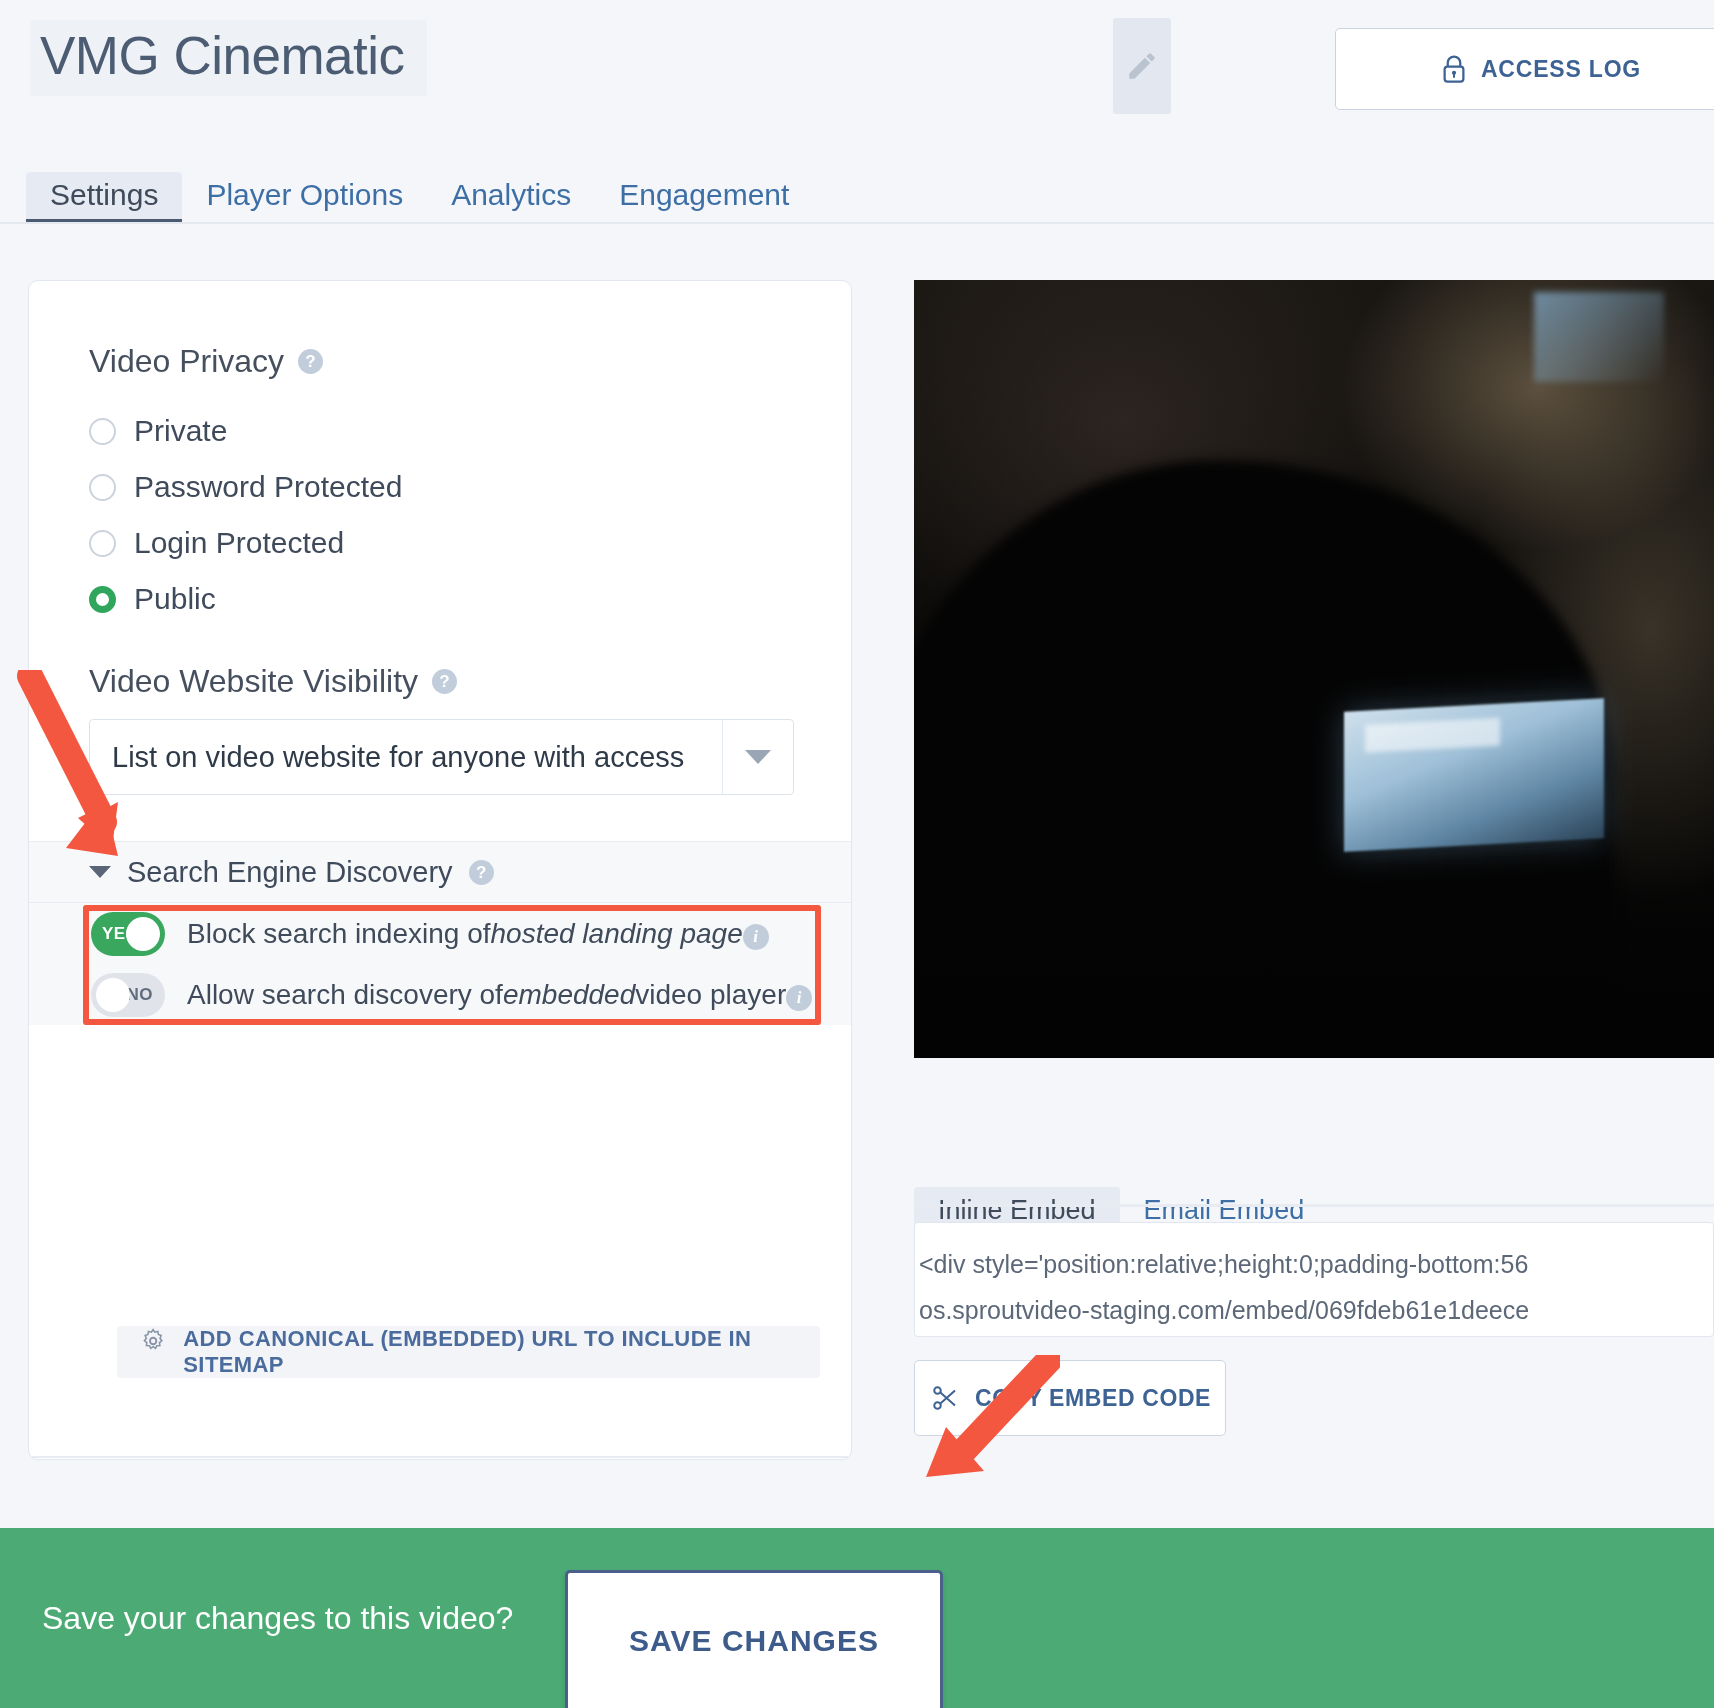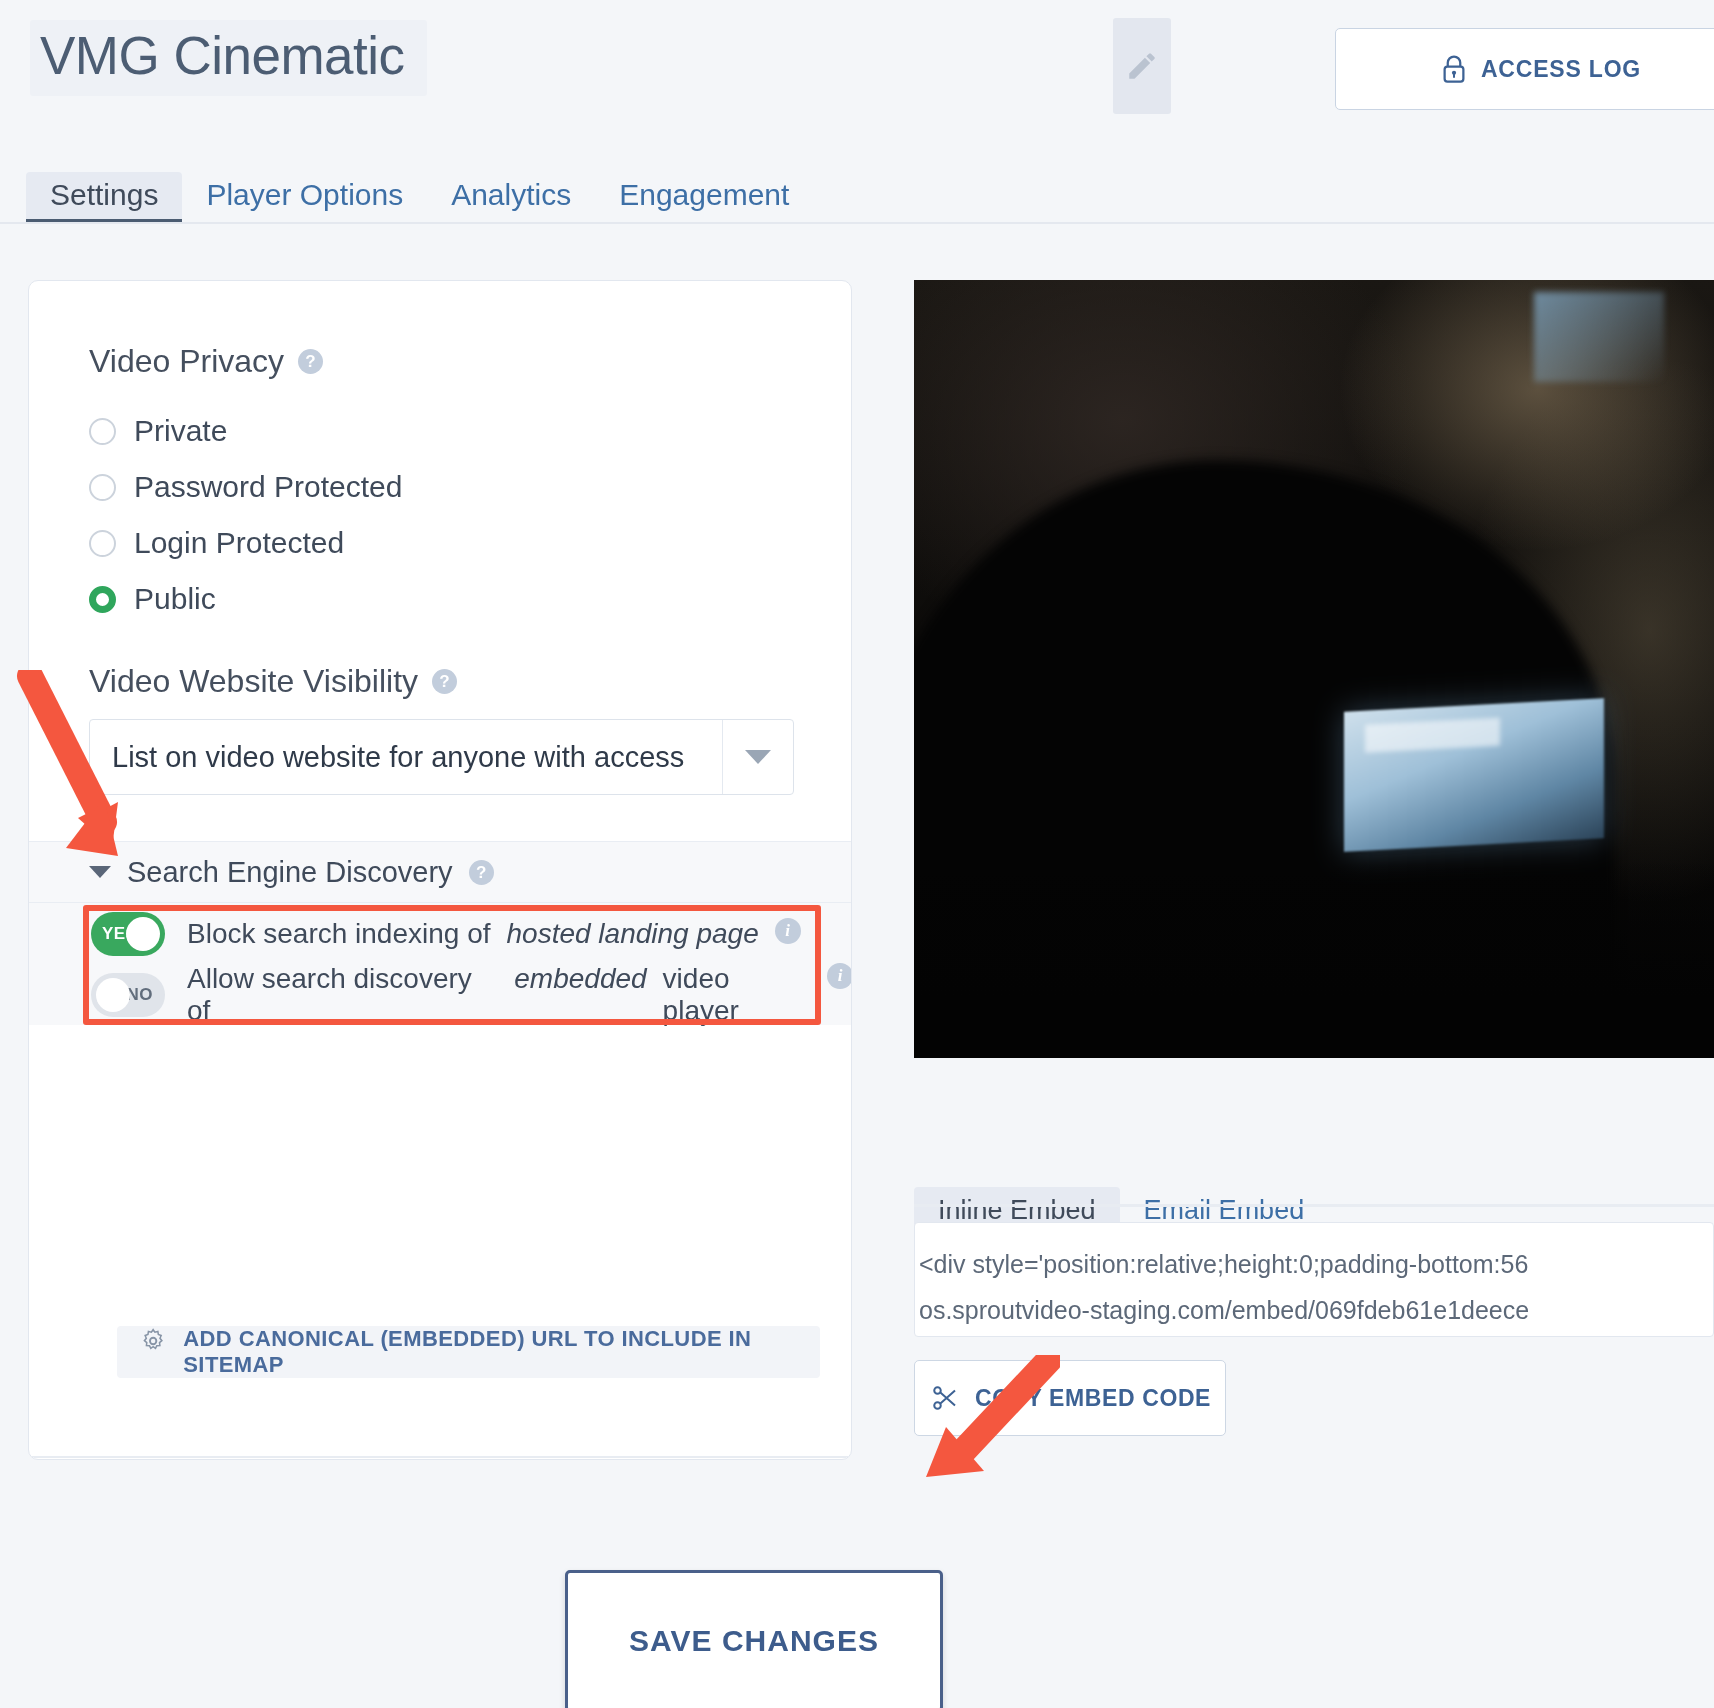--- a/index.html
+++ b/index.html
@@ -172,21 +172,21 @@
   .tgl.on .knob { right: 5px; }
   .tgl.off .knob { left: 5px; }
   .tgl .tgl-text {
     font-size: 17px; font-weight: bold; letter-spacing: .5px;
     position: absolute;
   }
   .tgl.on .tgl-text { color: #ffffff; left: 11px; }
   .tgl.off .tgl-text { color: #616d7c; right: 12px; }
   .tgl-label {
     font-size: 28px; color: #3f4a5a;
-    display: flex; align-items: flex-start; gap: 16px;
+    display: flex; align-items: flex-end; 
   }
   .tgl-label em { font-style: italic; }
 
   .highlight-box {
     position: absolute; left: 54px; top: 624px;
     width: 738px; height: 120px;
     border: 6px solid #f4573f; border-radius: 3px;
     pointer-events: none;
   }
 
@@ -463,20 +463,23 @@
 
   <div class="copy-btn">
     <svg width="32" height="30" viewBox="0 0 24 24">
       <circle cx="6" cy="6" r="2.6" fill="none" stroke="#3d6294" stroke-width="1.6"></circle>
       <circle cx="6" cy="18" r="2.6" fill="none" stroke="#3d6294" stroke-width="1.6"></circle>
       <path d="M8.3 7.6L20 18M8.3 16.4L20 6" stroke="#3d6294" stroke-width="1.6" fill="none"></path>
     </svg>
     <span class="copy-label">COPY EMBED CODE</span>
   </div>
 
+  <div class="save-bar">
+    <span class="save-msg">Save your changes to this video?</span>
+  </div>
   <div class="save-btn">
     <span class="save-btn-label">SAVE CHANGES</span>
   </div>
 
   <svg class="arrow arrow-left" width="130" height="200" viewBox="0 0 130 200">
     <path d="M20 8 L86 140 L70 148 L104 178 L110 132 L95 140 L34 4 Z" fill="#f4573f"></path>
     <path d="M22 6 L96 152" stroke="#f4573f" stroke-width="26" stroke-linecap="round"></path>
     <path d="M58 178 L110 186 L96 128 Z" fill="#f4573f"></path>
   </svg>
 

